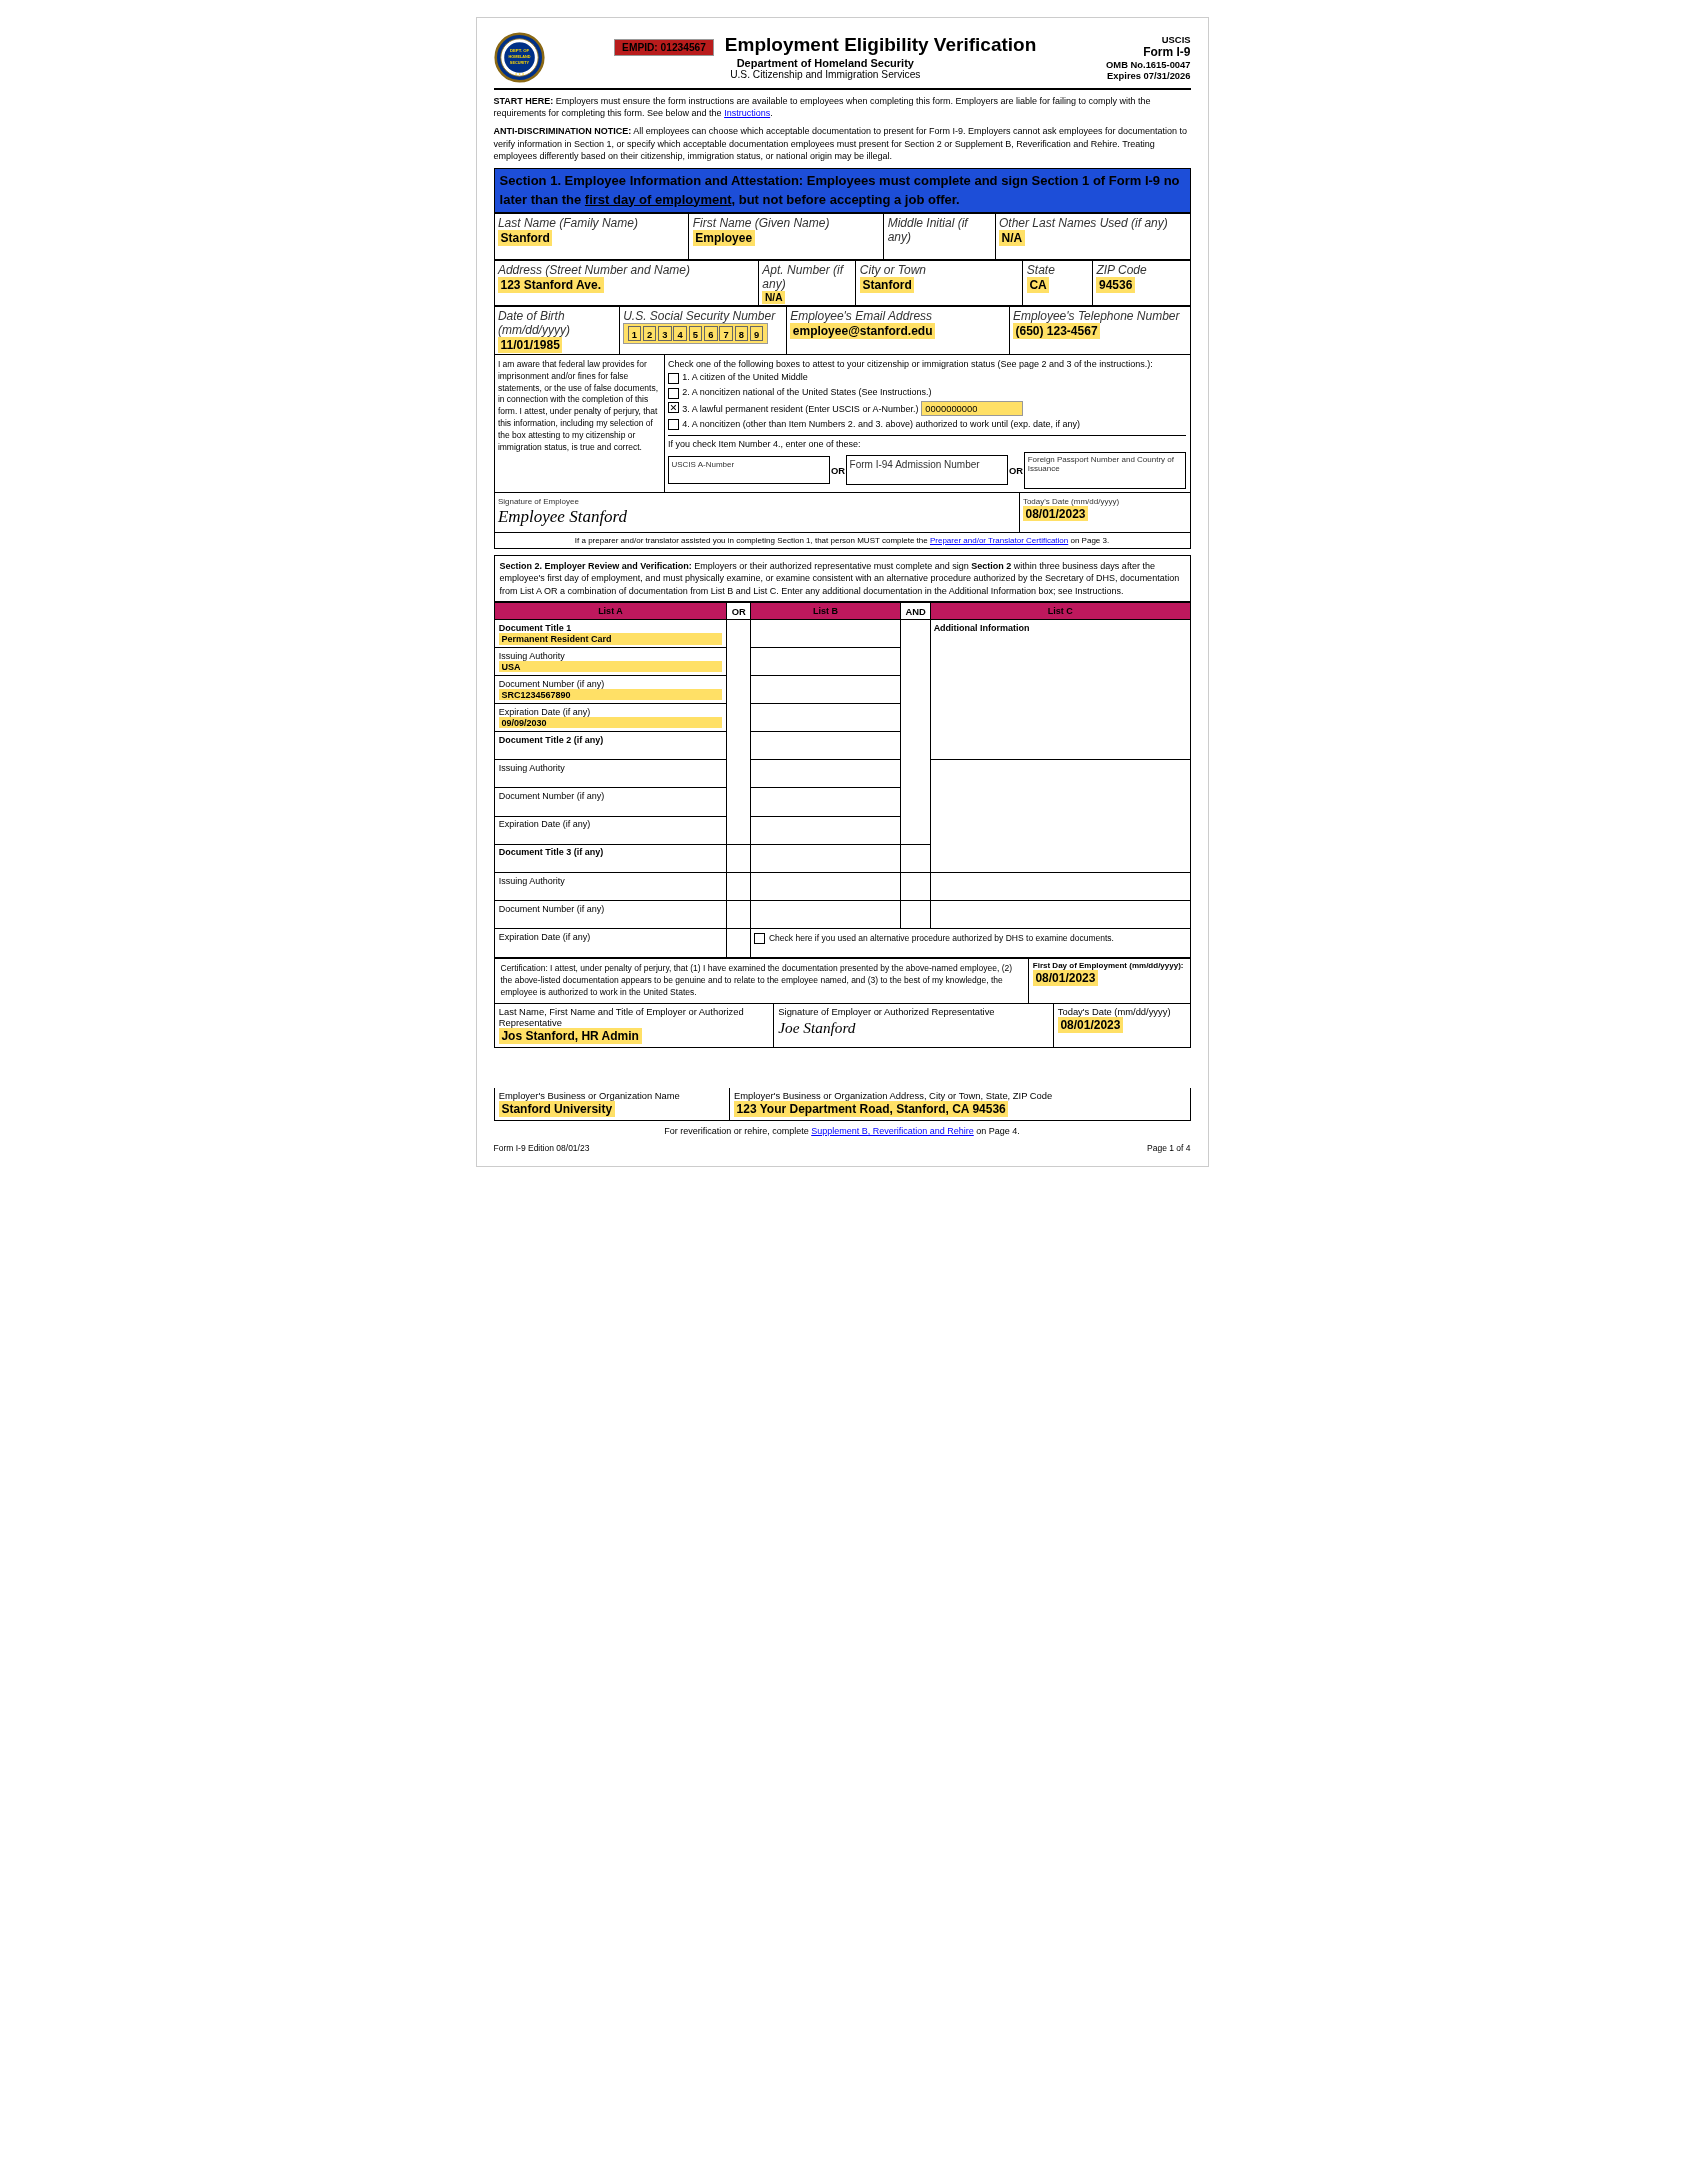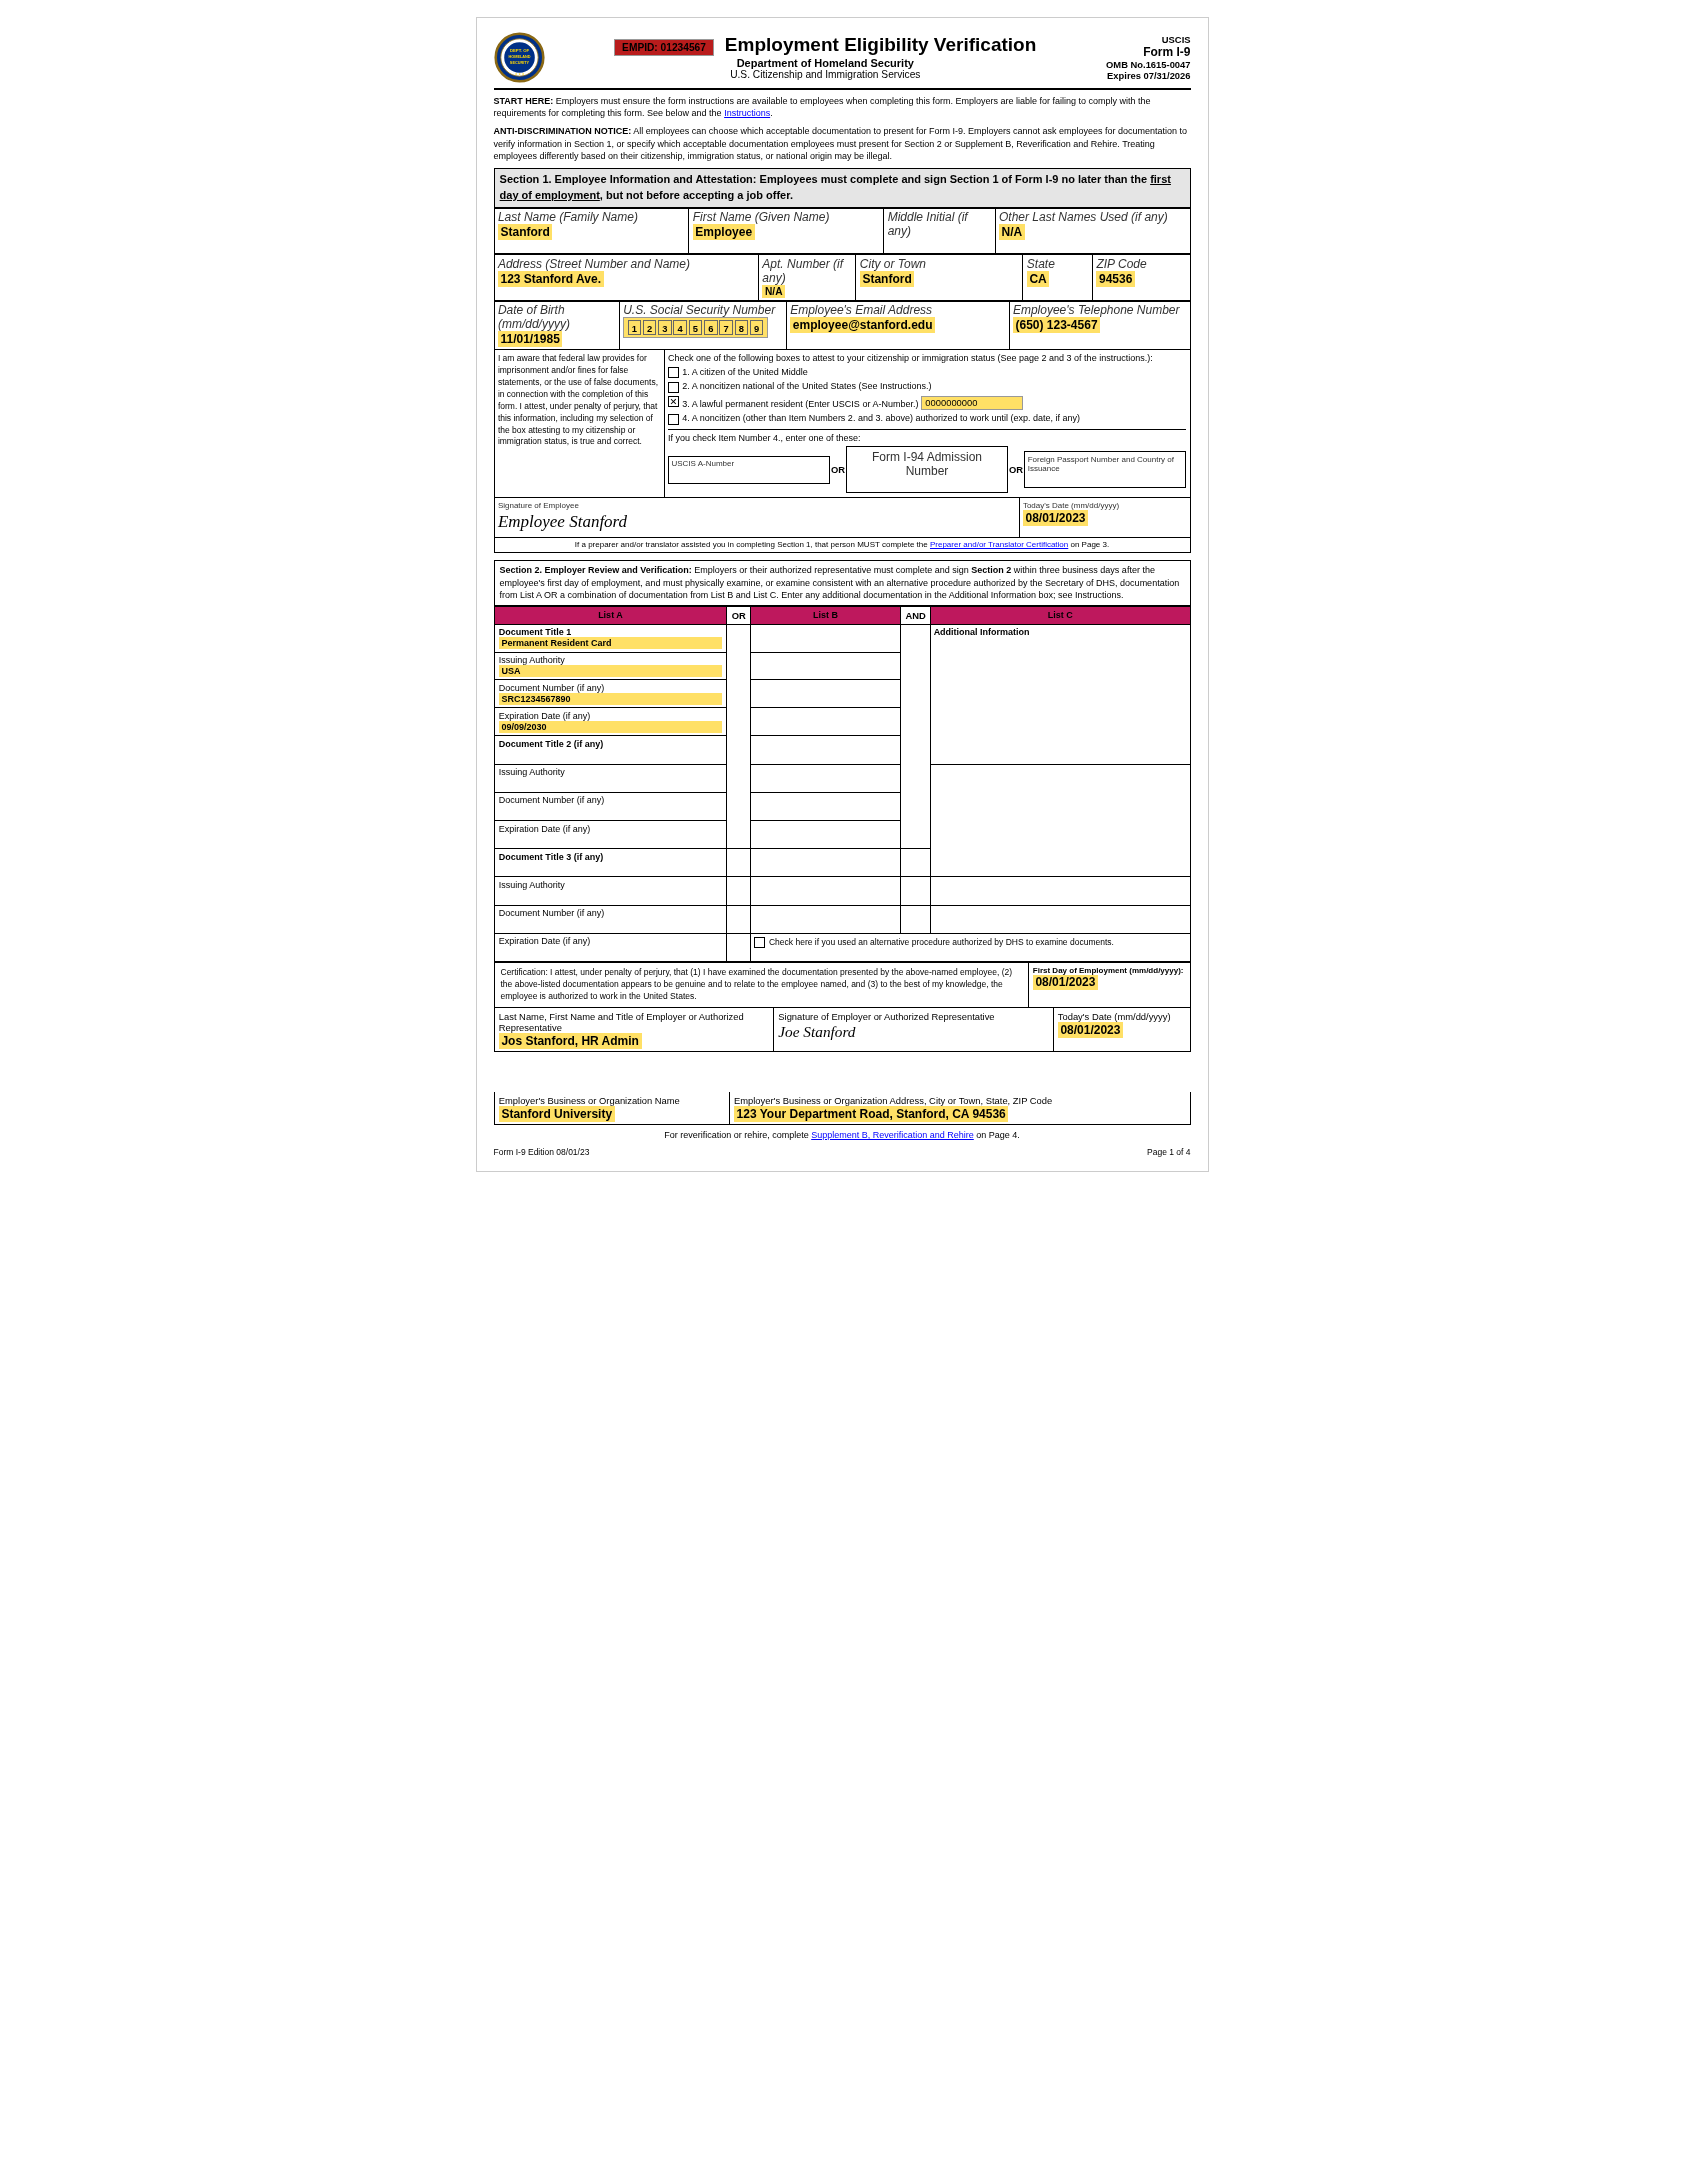--- a/index.html
+++ b/index.html
@@ -73,24 +73,24 @@
     
     .notice-block {
       margin-bottom: 5.1px;
       font-size: 9px;
       line-height: 1.4;
     }
     .notice-block b { font-weight: bold; }
     .notice-block a { color: #00f; text-decoration: underline; }
     
     .section-header {
-      background: #e5e5e5;
+      background: #1d4ed8;
       border: 1.3px solid #000;
       padding: 3.4px 5.1px;
-      font-size: 11px;
+      font-size: 13px;
       font-weight: bold;
       line-height: 1.4;
     }
     .section-header .underline { text-decoration: underline; }
     
     .form-table {
       width: 100%;
       border-collapse: collapse;
       margin-top: 0;
     }
@@ -418,21 +418,21 @@
 
       <div style="margin-top:4.3px; border-top:0.9px solid #000; padding-top:3.4px;">
         <div style="font-size:9px; margin-bottom:2.6px;">If you check Item Number 4., enter one of these:</div>
         <div style="display:flex; gap:1px; align-items:center;">
           <div style="flex:1; border:0.9px solid #000; padding:2.6px;">
             <div style="font-size:8px; color:#333;">USCIS A-Number</div>
             <div style="min-height:12px;"></div>
           </div>
           <div style="font-size:9.4px; font-weight:bold;">OR</div>
           <div style="flex:1; border:0.9px solid #000; padding:2.6px;">
-            <div style="font-size:12px; color:#333;text-align:center;">Form I-94 Admission Number</div>
+            <div style="font-size:10px; color:#333;">Form I-94 Admission Number</div>
             <div style="min-height:12px;"></div>
           </div>
           <div style="font-size:9.4px; font-weight:bold;">OR</div>
           <div style="flex:1; border:0.9px solid #000; padding:2.6px;">
             <div style="font-size:8px; color:#333;">Foreign Passport Number and Country of Issuance</div>
             <div style="min-height:12px;"></div>
           </div>
         </div>
       </div>
     </div>

